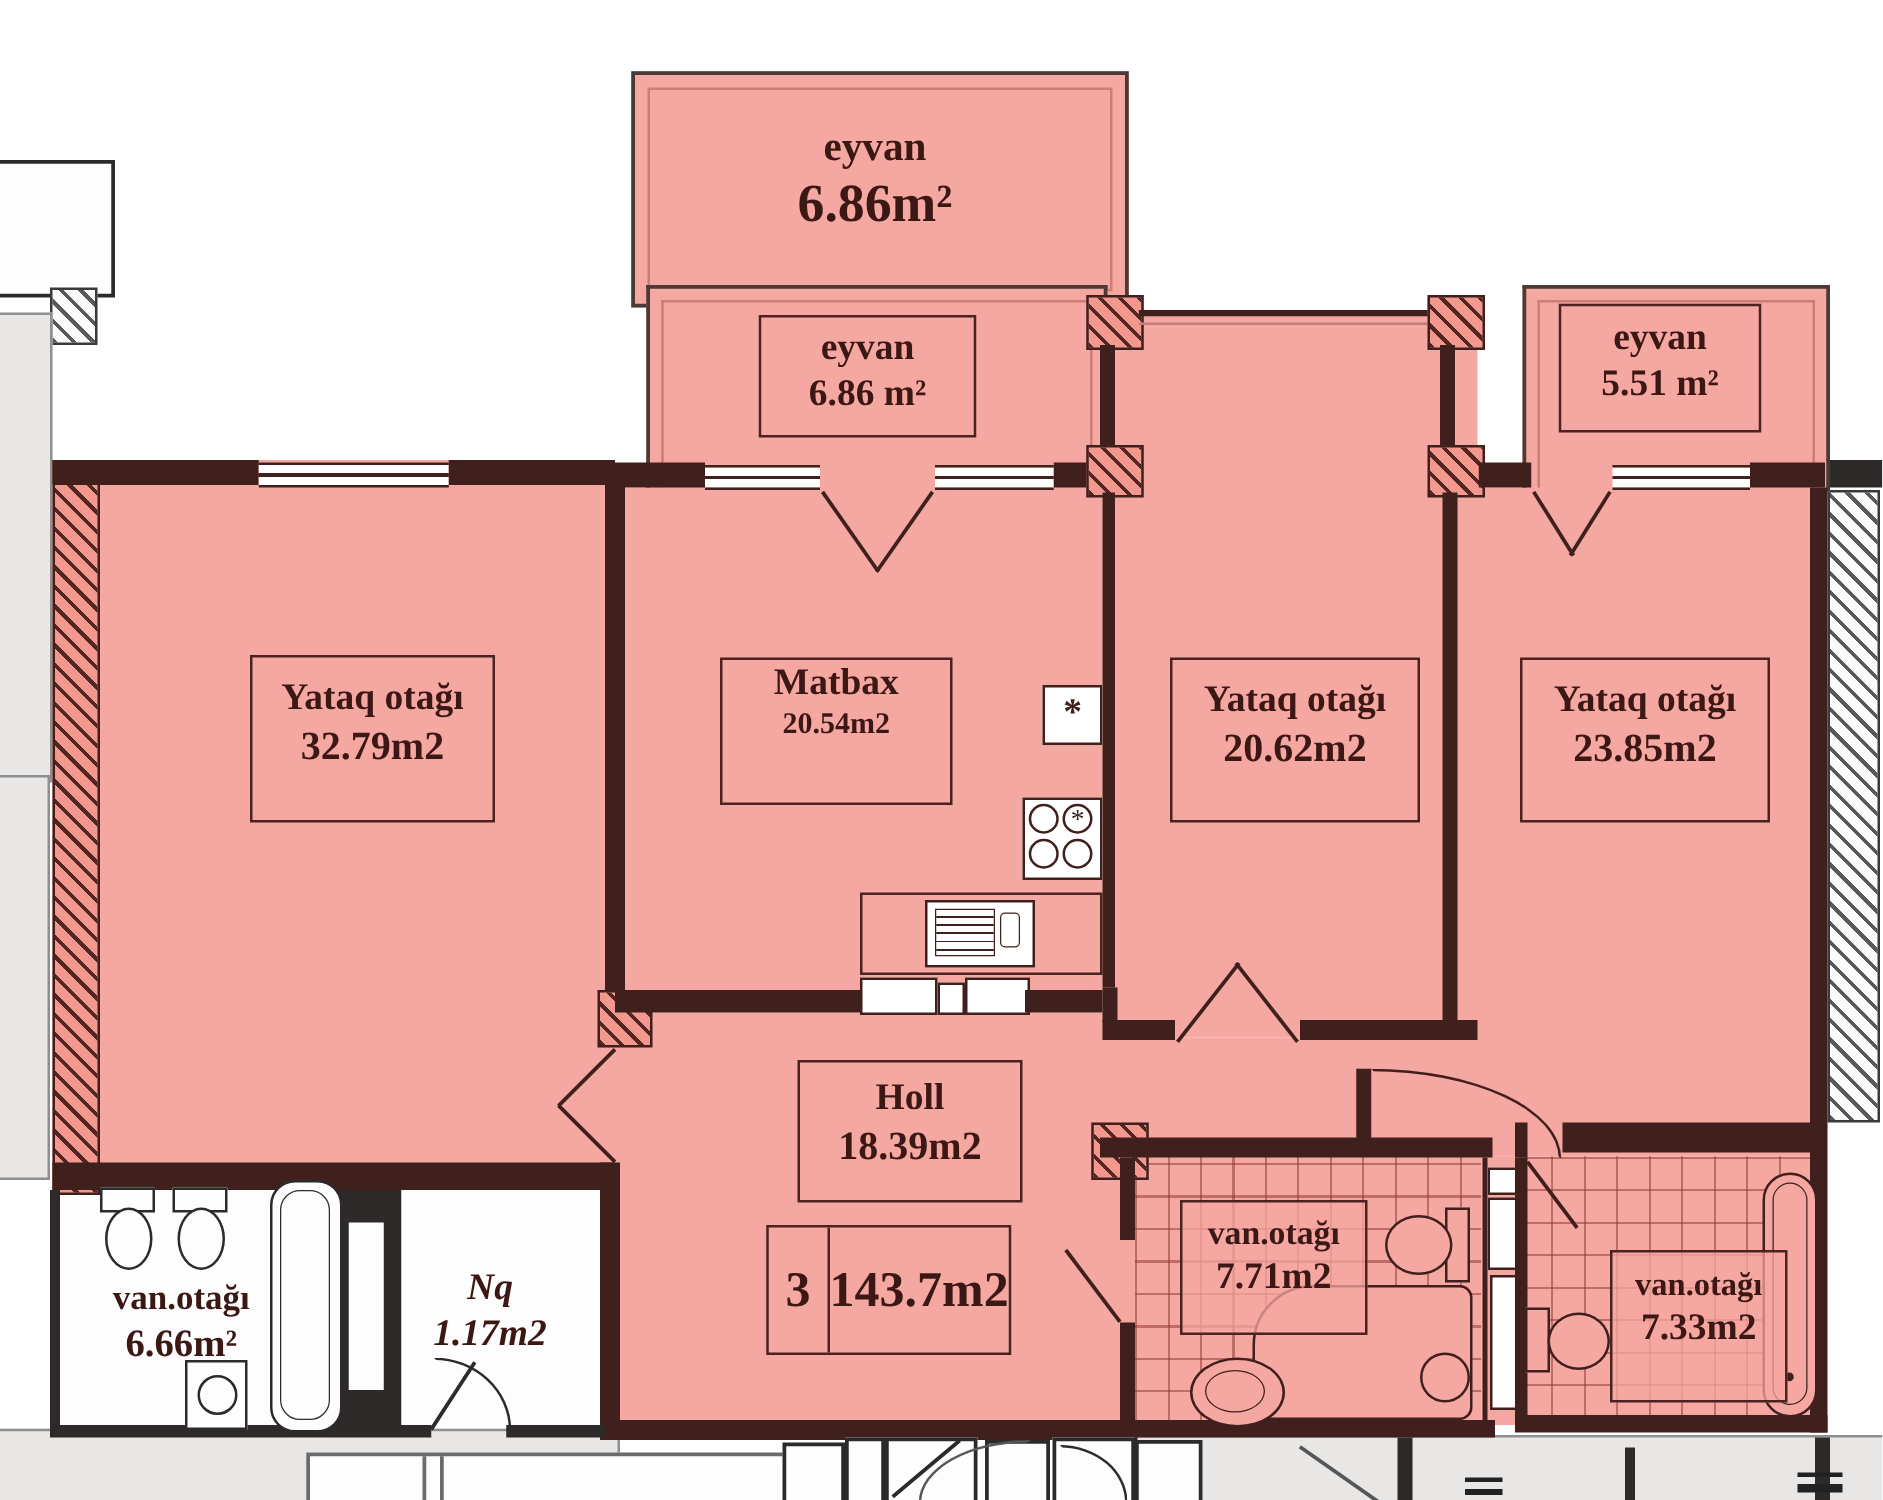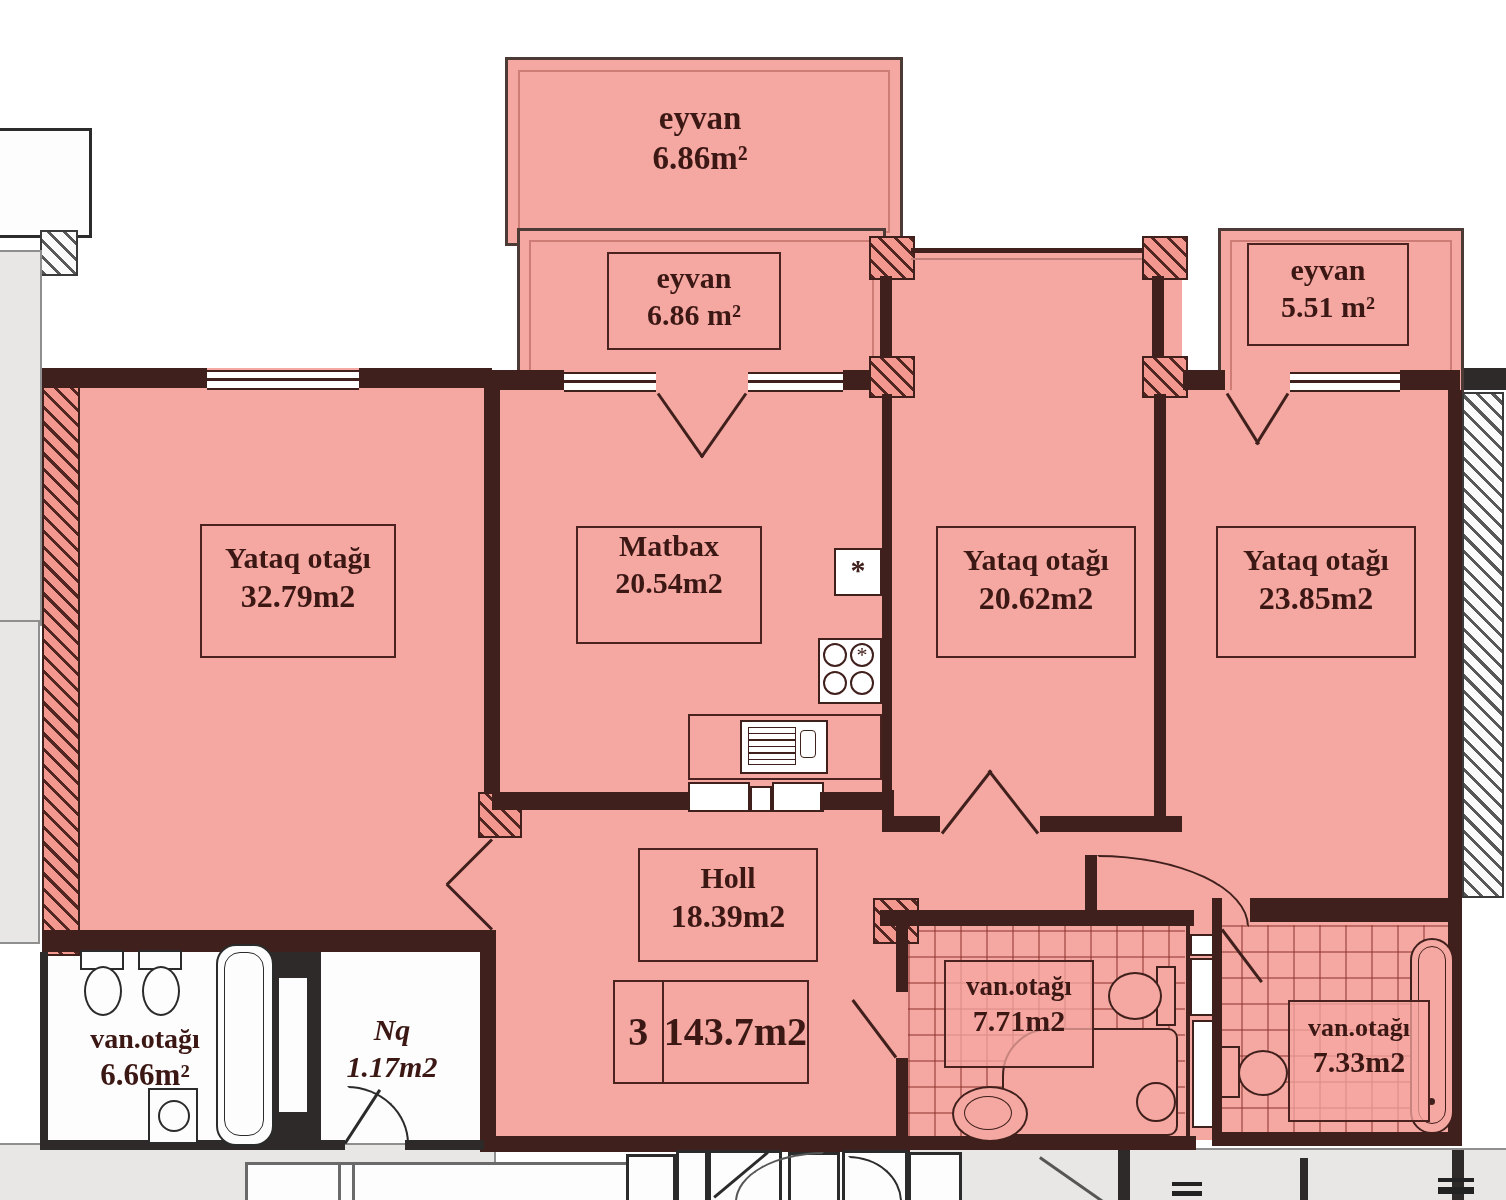--- a/index.html
+++ b/index.html
@@ -209,41 +209,41 @@
   <div class="qarc" style="left:735px;top:1152px;width:85px;height:46px;border-top-color:#565656;border-left-color:#565656;border-top-left-radius:100% 100%;"></div>
   <div class="gleaf" style="left:1040px;top:1156px;width:78px;transform:rotate(35deg);"></div>
   <div class="abs gw" style="left:1118px;top:1150px;width:12px;height:50px;"></div>
   <div class="abs gw" style="left:1300px;top:1158px;width:8px;height:42px;"></div>
   <div class="abs gw" style="left:1452px;top:1150px;width:12px;height:50px;"></div>
   <div class="dash" style="left:1172px;top:1182px;width:30px;height:14px;"></div>
   <div class="dash" style="left:1438px;top:1178px;width:36px;height:16px;"></div>
 
   <div class="abs lbl" style="left:600px;top:98px;width:200px;">
     <div style="font-size:33px;">eyvan</div>
-    <div style="font-size:33px;">6.86m²</div>
+    <div style="font-size:43px;">6.86m²</div>
   </div>
 
   <div class="abs lbox lbl" style="left:607px;top:252px;width:170px;height:88px;padding-top:6px;">
     <div style="font-size:30px;">eyvan</div>
     <div style="font-size:30px;">6.86 m²</div>
   </div>
 
   <div class="abs lbox lbl" style="left:1247px;top:243px;width:158px;height:92px;padding-top:7px;">
     <div style="font-size:30px;">eyvan</div>
     <div style="font-size:30px;">5.51 m²</div>
   </div>
 
   <div class="abs lbox lbl" style="left:200px;top:524px;width:192px;height:116px;padding-top:14px;">
     <div style="font-size:30px;">Yataq otağı</div>
     <div style="font-size:32px;">32.79m2</div>
   </div>
 
   <div class="abs lbox lbl" style="left:576px;top:526px;width:182px;height:114px;">
     <div style="font-size:30px;">Matbax</div>
-    <div style="font-size:30px;">20.54m2</div>
+    <div style="font-size:24px;">20.54m2</div>
   </div>
 
   <div class="abs lbox lbl" style="left:936px;top:526px;width:196px;height:114px;padding-top:14px;">
     <div style="font-size:30px;">Yataq otağı</div>
     <div style="font-size:32px;">20.62m2</div>
   </div>
 
   <div class="abs lbox lbl" style="left:1216px;top:526px;width:196px;height:114px;padding-top:14px;">
     <div style="font-size:30px;">Yataq otağı</div>
     <div style="font-size:32px;">23.85m2</div>

